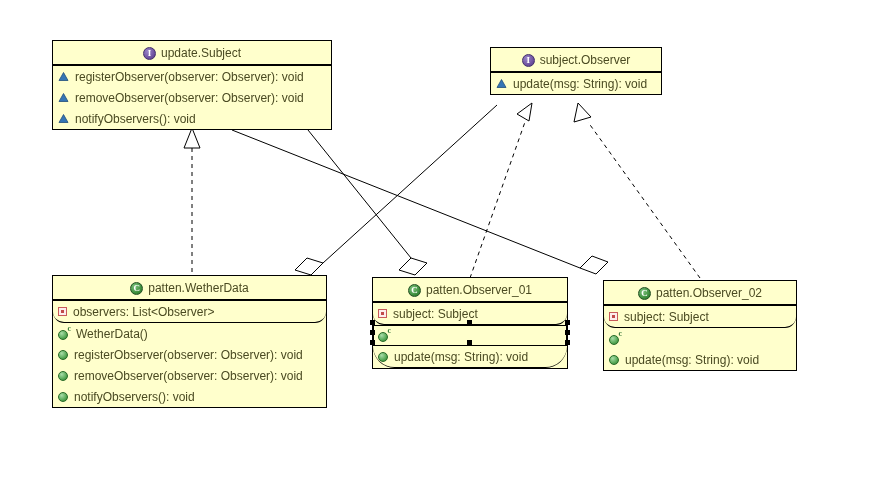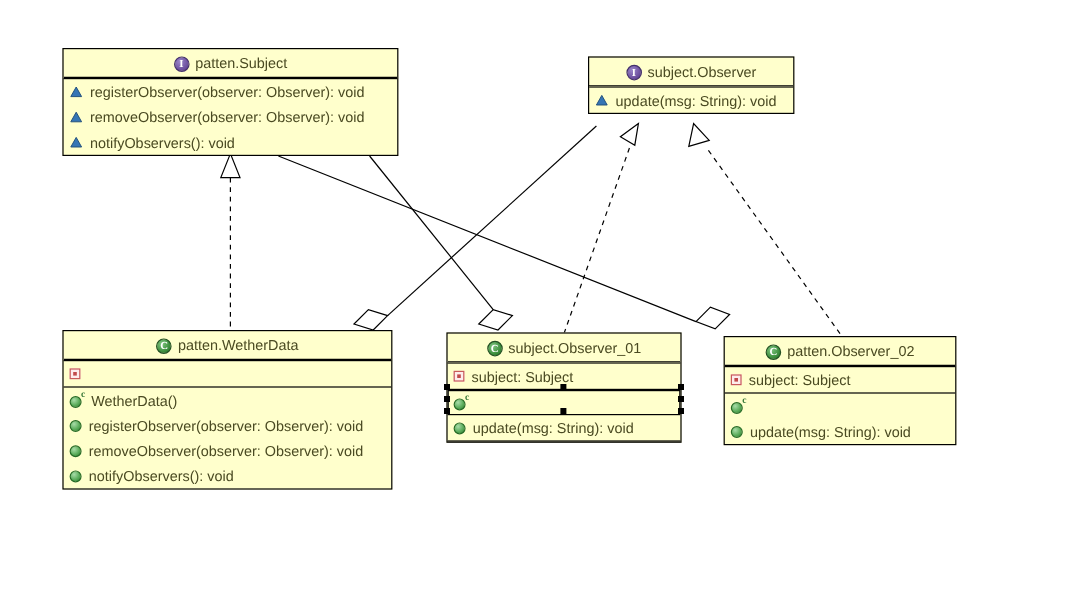--- a/index.html
+++ b/index.html
@@ -34,20 +34,21 @@
     height: 24px;
     font-size: 12px;
     color: #4a4a22;
     border-bottom: 1px solid #000000;
     box-shadow: inset 0 -3px 0 -2px #000000;
     white-space: nowrap;
   }
   .uml-compartment {
     border-bottom: 1px solid #000000;
     padding: 0;
+    border-radius: 22px;
   }
   .uml-compartment:last-child { border-bottom: none; }
   .uml-row {
     display: flex;
     align-items: center;
     gap: 6px;
     height: 21px;
     padding: 0 5px;
     font-size: 12px;
     color: #4a4a22;
@@ -186,21 +187,21 @@
 
     <g>
       <polygon points="580,268 592,256 608,262 596,274" fill="#ffffff" stroke="#000" stroke-width="1"></polygon>
       <line x1="580" y1="268" x2="232" y2="130" stroke="#000" stroke-width="1"></line>
     </g>
   </svg>
 
   <div class="umlbox" style="left:52px; top:40px; width:280px;">
     <div class="uml-title">
       <span class="ic ic-iface">I</span>
-      <span>patten.Subject</span>
+      <span>update.Subject</span>
     </div>
     <div class="uml-compartment">
       <div class="uml-row">
         <span class="ic ic-abstract">
           <svg viewBox="0 0 11 11" width="11" height="11">
               <polygon points="5.5,1.5 10,9.5 1,9.5" fill="#3575b5" stroke="#1f4d7a" stroke-width="0.8"></polygon>
             </svg>
         </span>
         <span>registerObserver(observer: Observer): void</span>
       </div>
@@ -241,20 +242,21 @@
   </div>
 
   <div class="umlbox" style="left:52px; top:275px; width:275px;">
     <div class="uml-title">
       <span class="ic ic-class">C</span>
       <span>patten.WetherData</span>
     </div>
     <div class="uml-compartment">
       <div class="uml-row">
         <span class="ic ic-priv"></span>
+        <span>observers: List&lt;Observer&gt;</span>
       </div>
     </div>
     <div class="uml-compartment">
       <div class="uml-row">
         <span class="ic ic-ctor">
           <span class="dot"></span>
             <span class="sup">c</span>
         </span>
         <span>WetherData()</span>
       </div>
@@ -269,21 +271,21 @@
       <div class="uml-row">
         <span class="ic ic-pub"></span>
         <span>notifyObservers(): void</span>
       </div>
     </div>
   </div>
 
   <div class="umlbox" style="left:372px; top:277px; width:196px;">
     <div class="uml-title">
       <span class="ic ic-class">C</span>
-      <span>subject.Observer_01</span>
+      <span>patten.Observer_01</span>
     </div>
     <div class="uml-compartment">
       <div class="uml-row">
         <span class="ic ic-priv"></span>
         <span>subject: Subject</span>
       </div>
     </div>
     <div class="uml-compartment">
       <div class="uml-row selected">
         <span class="ic ic-ctor">

